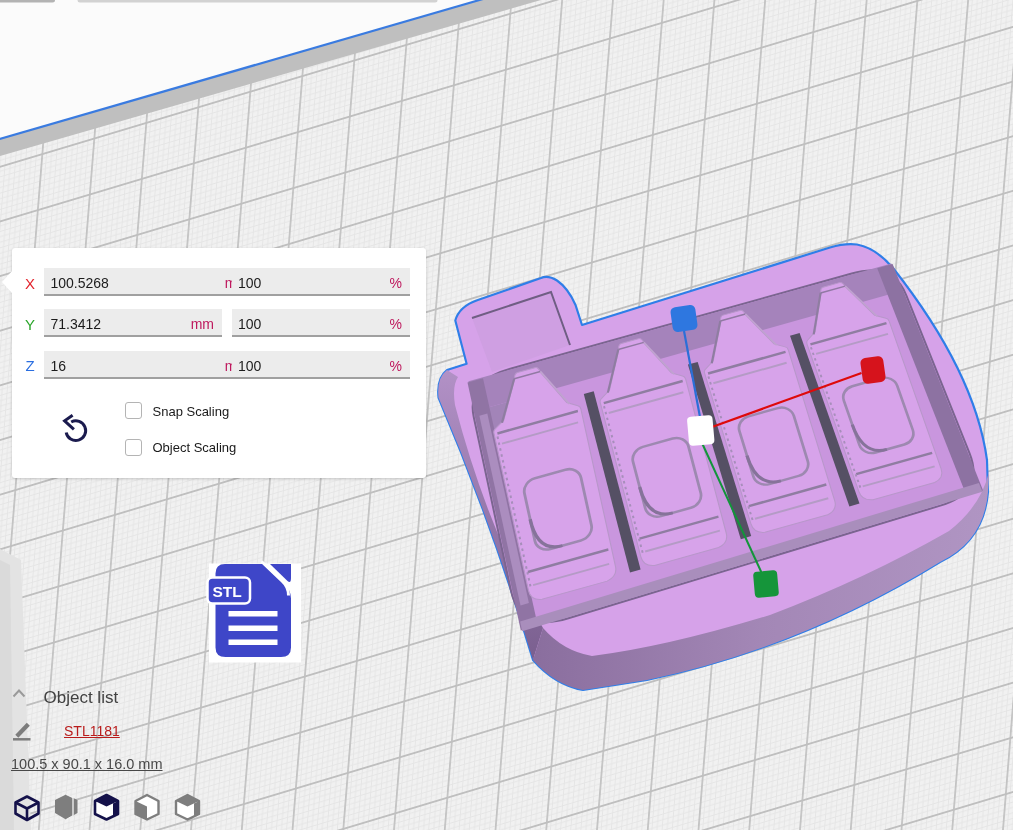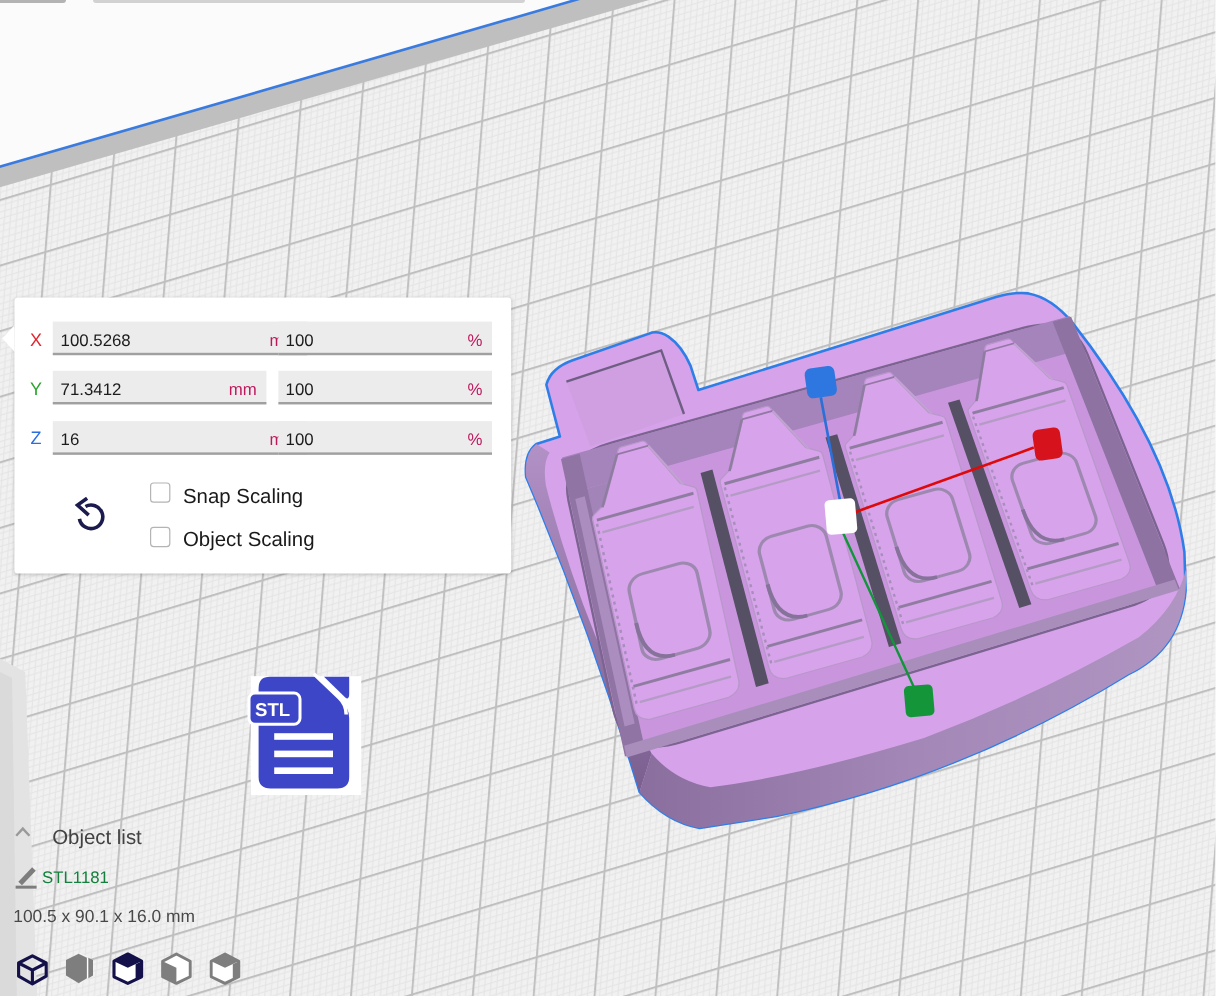--- a/index.html
+++ b/index.html
@@ -9,21 +9,21 @@
 .panel{position:absolute;left:12px;top:247.5px;width:414px;height:230px;background:#fff;
   border-radius:3px;box-shadow:0 1px 3px rgba(0,0,0,0.18);}
 .ptr{position:absolute;left:2px;top:271px;width:0;height:0;
   border-top:11px solid transparent;border-bottom:11px solid transparent;border-right:10px solid #fff;}
 .axis{position:absolute;font-size:15px;width:30px;text-align:center;}
 .fld{position:absolute;height:26px;background:#ececec;border-bottom:2.5px solid #a0a0a0;
   font-size:14px;color:#1c1c1c;}
 .fld .v{position:absolute;left:6.5px;top:7px;}
 .fld .u{position:absolute;right:8px;top:7px;color:#be185d;}
 .cb{position:absolute;width:15px;height:15px;background:#fff;border:1.8px solid #b4b4b4;border-radius:3px;left:124.7px;}
-.cblabel{position:absolute;left:152.5px;font-size:17px;color:#1a1a1a;}
+.cblabel{position:absolute;left:152.5px;font-size:13px;color:#1a1a1a;}
 .btxt{position:absolute;color:#424242;}
 </style>
 </head>
 <body>
 <svg id="scene" width="1013" height="830" viewBox="0 0 1013 830">
   <defs>
     <pattern id="grid" width="100" height="100" patternUnits="userSpaceOnUse" patternTransform="matrix(0.52 -0.156 -0.045 0.56 -10.5 169)">
       <rect width="100" height="100" fill="#f1f1f1"></rect>
       <g stroke="#e5e5e5" stroke-width="1.8">
         <path d="M0,10H100 M0,20H100 M0,30H100 M0,40H100 M0,50H100 M0,60H100 M0,70H100 M0,80H100 M0,90H100" fill="none"></path>
@@ -214,14 +214,14 @@
 <div class="cb" style="top:402px;"></div>
 <div class="cblabel" style="top:403.5px;">Snap Scaling</div>
 <div class="cb" style="top:438.6px;"></div>
 <div class="cblabel" style="top:440px;">Object Scaling</div>
 <svg style="position:absolute;left:62px;top:414px;" width="30" height="32" viewBox="0 0 30 32">
   <path d="M4.2,18.4 A9.8,9.8 0 1 0 9.2,8.05" fill="none" stroke="#1b1b4e" stroke-width="3"></path>
   <path d="M10.6,1.2 L2.6,6.9 L11.9,15.3" fill="none" stroke="#1b1b4e" stroke-width="3" stroke-linejoin="miter"></path>
 </svg>
 
 <div class="btxt" style="left:43.5px;top:687.5px;font-size:17px;">Object list</div>
-<div class="btxt" style="left:35px;top:722.5px;font-size:14px;color:#15803d;">STL1181</div>
-<div class="btxt" style="left:11px;top:755.5px;font-size:14.5px;color:#484848;">100.5 x 90.1 x 16.0 mm</div>
+<div class="btxt" style="left:64px;top:722.5px;font-size:14px;color:#b91c1c;text-decoration:underline;">STL1181</div>
+<div class="btxt" style="left:11px;top:755.5px;font-size:14.5px;color:#484848;text-decoration:underline;">100.5 x 90.1 x 16.0 mm</div>
 
 </body></html>

